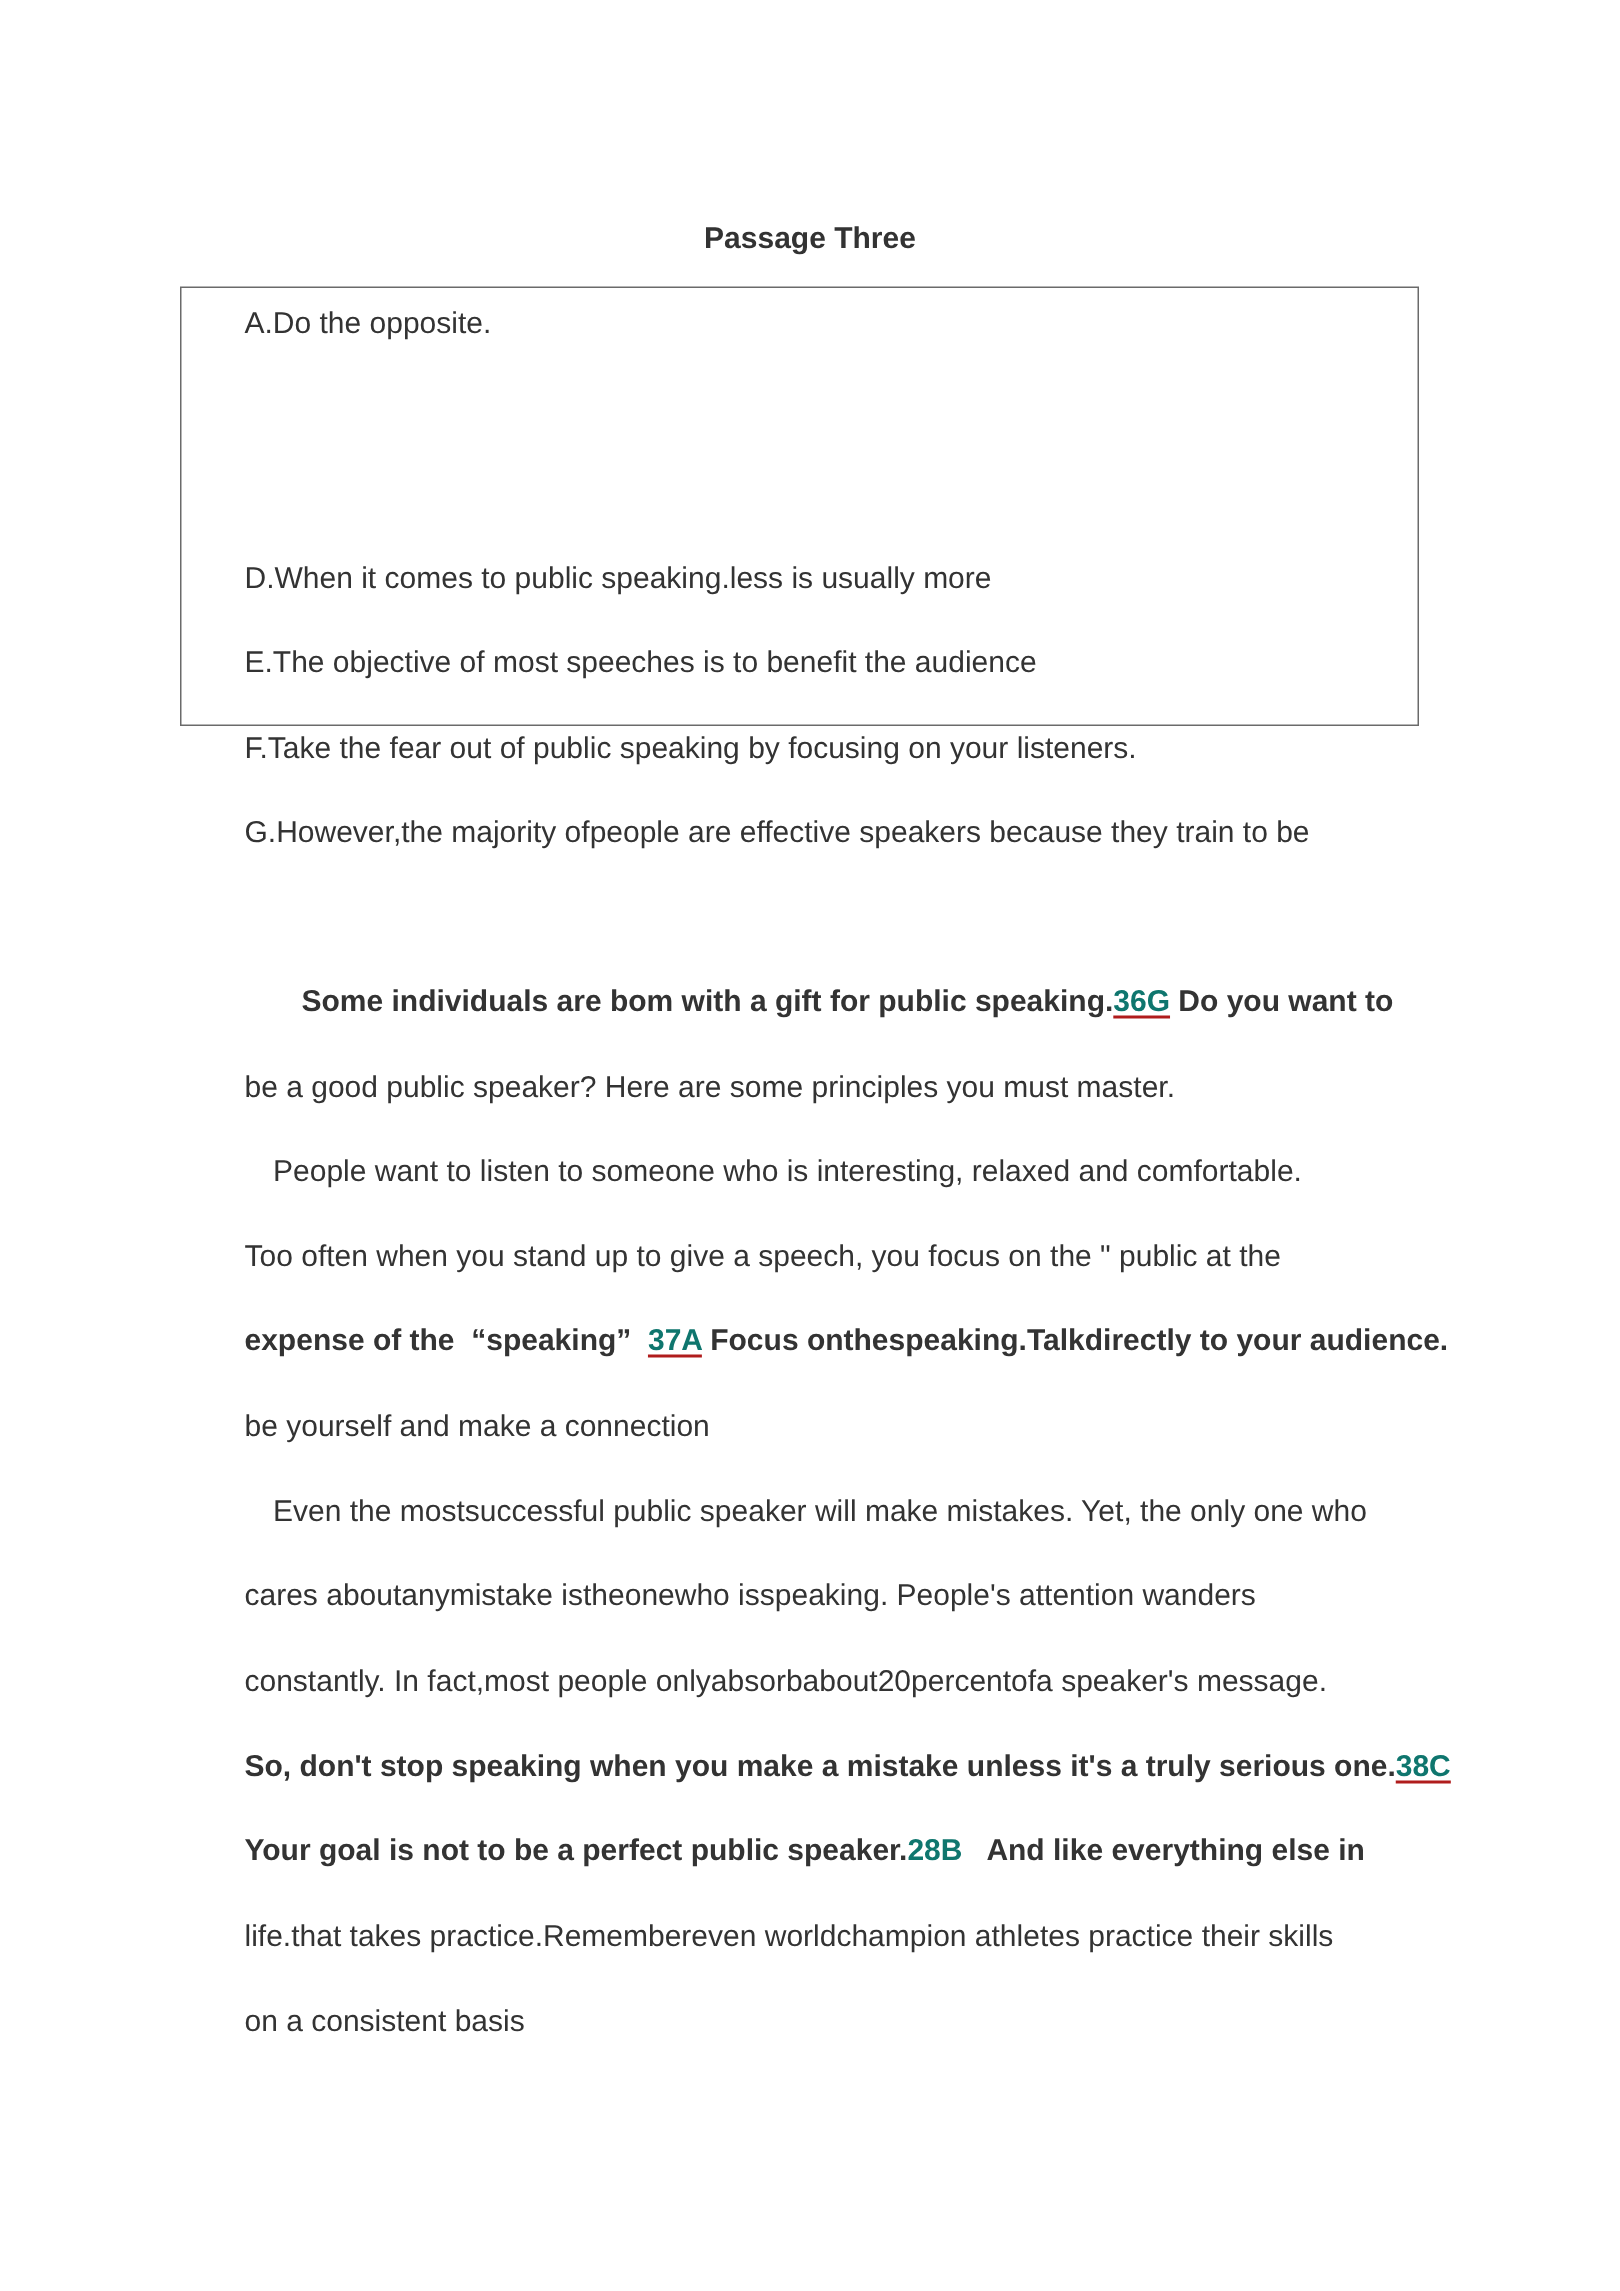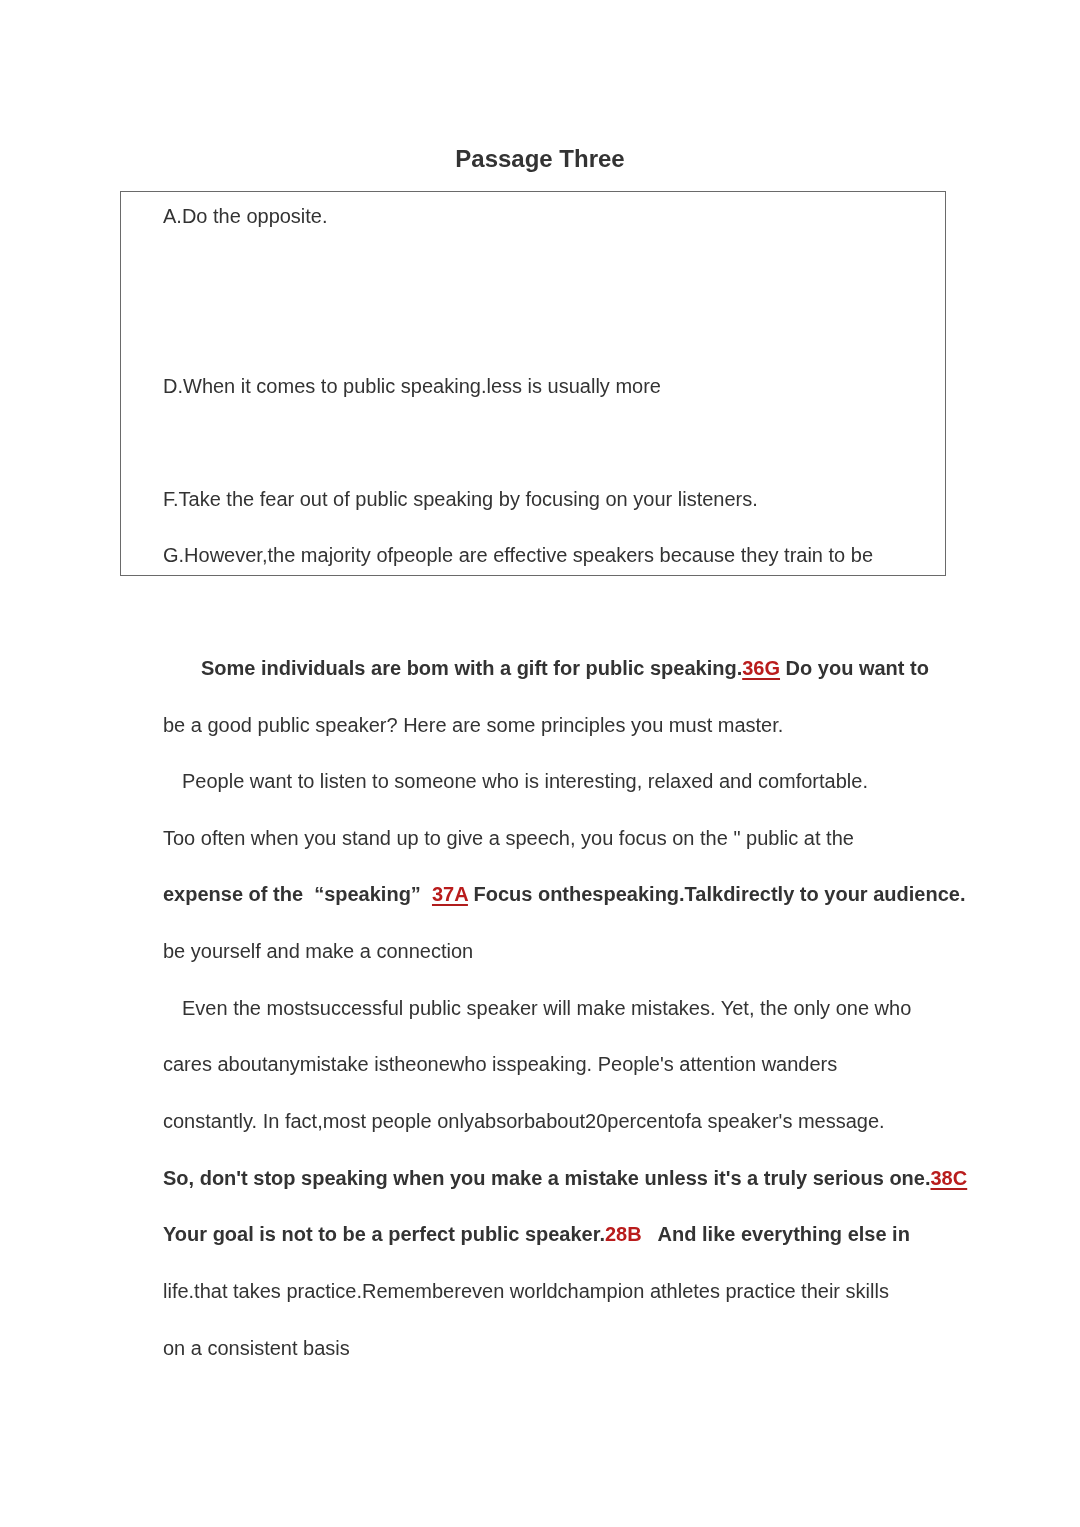--- a/index.html
+++ b/index.html
@@ -14,31 +14,31 @@
     font-family: "Liberation Sans", "DejaVu Sans", sans-serif;
     color: #333333;
     overflow: hidden;
   }
   .title {
     position: absolute;
     top: 146px;
     left: 0;
     width: 1080px;
     text-align: center;
-    font-size: 24px;
+    font-size: 20px;
     font-weight: bold;
     color: #333333;
     line-height: 26px;
   }
   .options-box {
     position: absolute;
     top: 191px;
     left: 120px;
     width: 826px;
-    height: 385px;
+    height: 293px;
     border: 1.5px solid #6a6a6a;
     box-sizing: border-box;
     padding-left: 32px;
   }
   .option {
     position: absolute;
     left: 42px;
     font-size: 20px;
     line-height: 26px;
     color: #333333;
@@ -51,37 +51,38 @@
   }
   .line {
     position: absolute;
     left: 0;
     font-size: 20px;
     line-height: 26px;
     color: #333333;
     white-space: nowrap;
   }
   .ans {
-    color: #b91c1c;
+    color: #0f766e;
     font-weight: bold;
   }
   .ans.u {
     text-decoration: underline;
     text-decoration-color: #b01c1c;
     text-underline-offset: 3px;
   }
 </style>
 </head>
 <body>
 
 <div class="title">Passage Three</div>
 
 <div class="options-box">
   <div class="option" style="top:11px">A.Do the opposite.</div>
   <div class="option" style="top:181px">D.When it comes to public speaking.less is usually more</div>
+  <div class="option" style="top:237px">E.The objective of most speeches is to benefit the audience</div>
   <div class="option" style="top:294px">F.Take the fear out of public speaking by focusing on your listeners.</div>
   <div class="option" style="top:350px">G.However,the majority ofpeople are effective speakers because they train to be</div>
 </div>
 
 <div class="passage">
   <div class="line" style="top:655px; left:38px">
     <span>Some individuals are bom with a gift for public speaking.</span><span class="ans u">36G</span><span> Do you want to</span>
   </div>
   <div class="line" style="top:712px">be a good public speaker? Here are some principles you must master.</div>
   <div class="line" style="top:768px; left:19px">People want to listen to someone who is interesting, relaxed and comfortable.</div>

